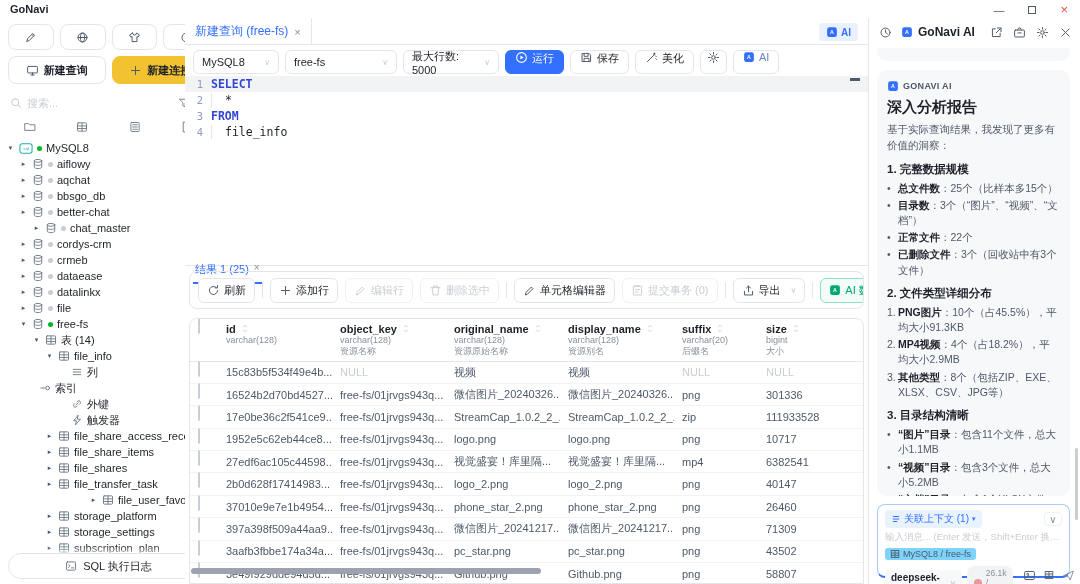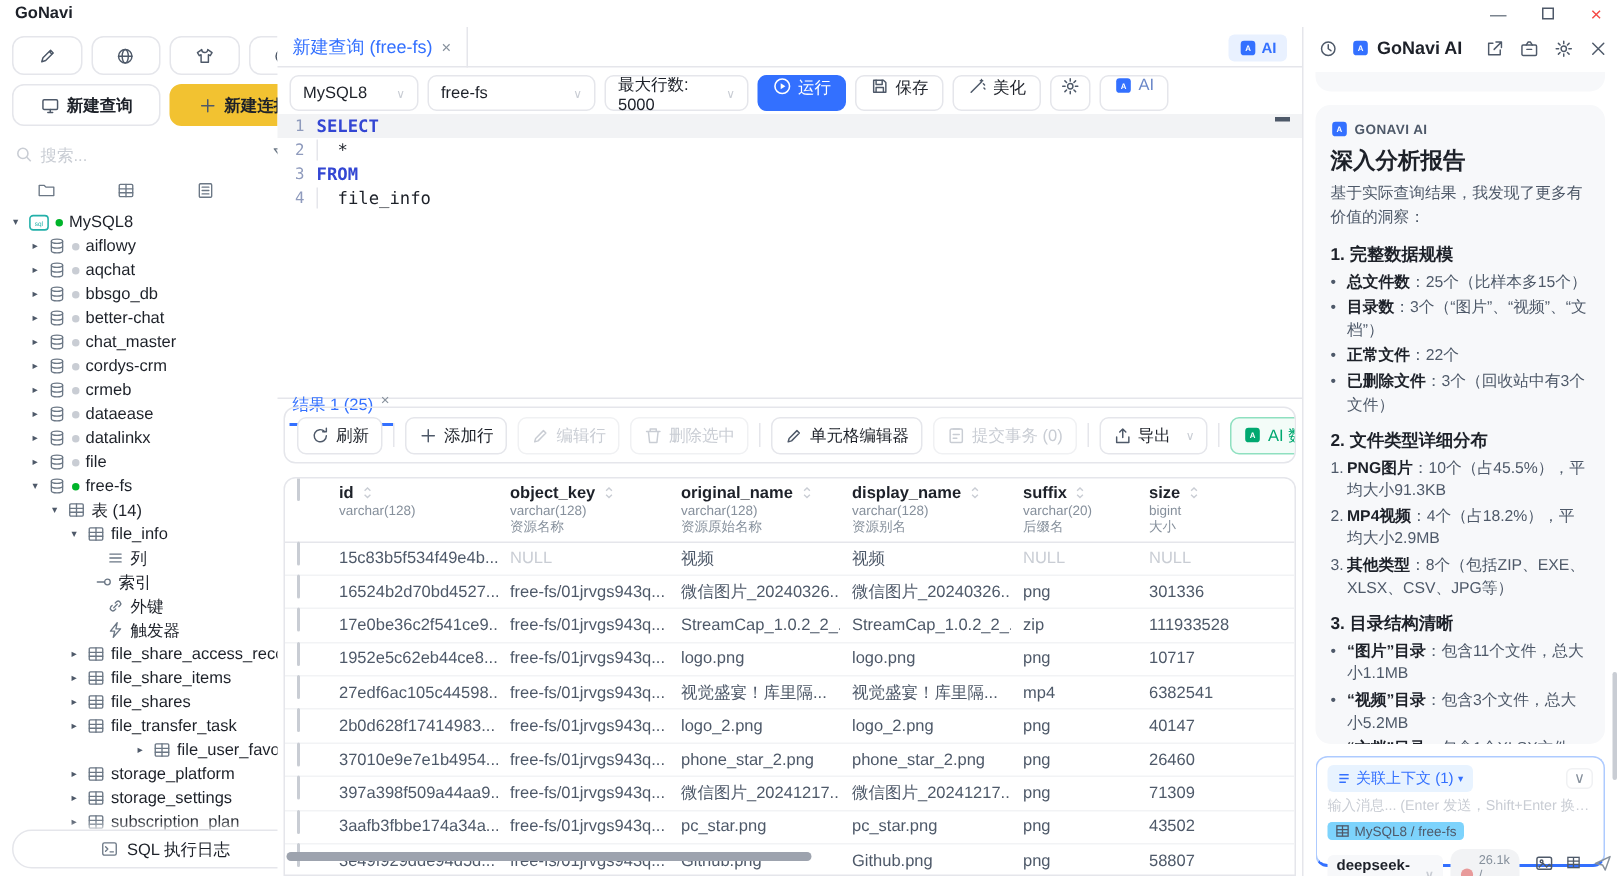--- a/index.html
+++ b/index.html
@@ -9,21 +9,21 @@
 .ic{display:inline-flex;align-items:center;justify-content:center;line-height:1}
 .ic svg{display:block}
 
 .titlebar{position:absolute;top:0;left:0;right:0;height:18px}
 .app-title{position:absolute;left:10px;top:3px;font-size:11px;font-weight:700}
 .win-controls{position:absolute;right:12px;top:2px;display:flex;gap:24px;align-items:center;color:#4e5969}
 .wc{font-size:11px;cursor:default}
 .wc .sq{display:inline-block;width:8px;height:8px;border:1px solid #4e5969}
 .wc.close{color:#f54a45;font-size:13px}
 
-.sidebar{position:absolute;top:18px;left:0;width:224px;bottom:0;border-right:4px solid #ec4899;background:#fff}
+.sidebar{position:absolute;top:18px;left:0;width:224px;bottom:0;border-right:7px solid #ec4899;background:#fff}
 .icon-row{position:absolute;top:6px;left:8px;right:8px;display:flex;gap:6px}
 .icon-btn{flex:1;height:26px;border:1px solid #e5e6eb;border-radius:8px;background:#fff;display:flex;align-items:center;justify-content:center}
 .btn-row{position:absolute;top:38px;left:8px;right:8px;display:flex;gap:6px}
 .btn{flex:1;height:28px;border:1px solid #e5e6eb;border-radius:8px;background:#fff;display:flex;align-items:center;justify-content:center;gap:5px;font-size:11px;font-weight:600;color:#1d2129}
 .btn.yellow{background:#f2c231;border-color:#f2c231}
 .search-row{position:absolute;top:76px;left:10px;right:10px;height:18px;display:flex;align-items:center;gap:5px}
 .search-ph{color:#c9cdd4;font-size:11px;flex:1}
 .tree-tabs{position:absolute;top:100px;left:4px;right:4px;height:18px;display:flex;align-items:center;justify-content:space-around}
 .tree{position:absolute;top:122px;left:0;right:0;bottom:0;overflow:hidden}
 .trow{display:flex;align-items:center;height:16px;gap:4px;font-size:11px;color:#1d2129;white-space:nowrap;cursor:default}
@@ -272,21 +272,21 @@
           <span class="ic">
             <svg width="12" height="12" viewBox="0 0 16 16" fill="none" stroke="#6b7785" stroke-width="1.2" stroke-linecap="round" stroke-linejoin="round">
               <ellipse cx="8" cy="3.8" rx="5" ry="1.9"></ellipse>
               <path d="M3 3.8v8.4c0 1 2.2 1.9 5 1.9s5-.9 5-1.9V3.8"></path>
               <path d="M3 8c0 1 2.2 1.9 5 1.9S13 9 13 8"></path>
             </svg>
           </span>
           <span class="dot gray"></span>
           <span>better-chat</span>
         </div>
-        <div class="trow" style="padding-left: 19px;">
+        <div class="trow" style="padding-left: 19px; margin-left: 13px;">
           <span class="arr">▸</span>
           <span class="ic">
             <svg width="12" height="12" viewBox="0 0 16 16" fill="none" stroke="#6b7785" stroke-width="1.2" stroke-linecap="round" stroke-linejoin="round">
               <ellipse cx="8" cy="3.8" rx="5" ry="1.9"></ellipse>
               <path d="M3 3.8v8.4c0 1 2.2 1.9 5 1.9s5-.9 5-1.9V3.8"></path>
               <path d="M3 8c0 1 2.2 1.9 5 1.9S13 9 13 8"></path>
             </svg>
           </span>
           <span class="dot gray"></span>
           <span>chat_master</span>
@@ -385,21 +385,21 @@
         </div>
         <div class="trow" style="padding-left: 58px;">
           <span class="arr"></span>
           <span class="ic">
             <svg width="12" height="12" viewBox="0 0 16 16" fill="none" stroke="#6b7785" stroke-width="1.2" stroke-linecap="round" stroke-linejoin="round">
               <path d="M3 4.5h10M3 8h10M3 11.5h10"></path>
             </svg>
           </span>
           <span>列</span>
         </div>
-        <div class="trow" style="padding-left: 50px;">
+        <div class="trow" style="padding-left: 26px;">
           <span class="arr"></span>
           <span class="ic">
             <svg width="12" height="12" viewBox="0 0 16 16" fill="none" stroke="#6b7785" stroke-width="1.2" stroke-linecap="round" stroke-linejoin="round">
               <path d="M2.5 8h6"></path>
               <circle cx="11.5" cy="8" r="2.5"></circle>
             </svg>
           </span>
           <span>索引</span>
         </div>
         <div class="trow" style="padding-left: 58px;">

